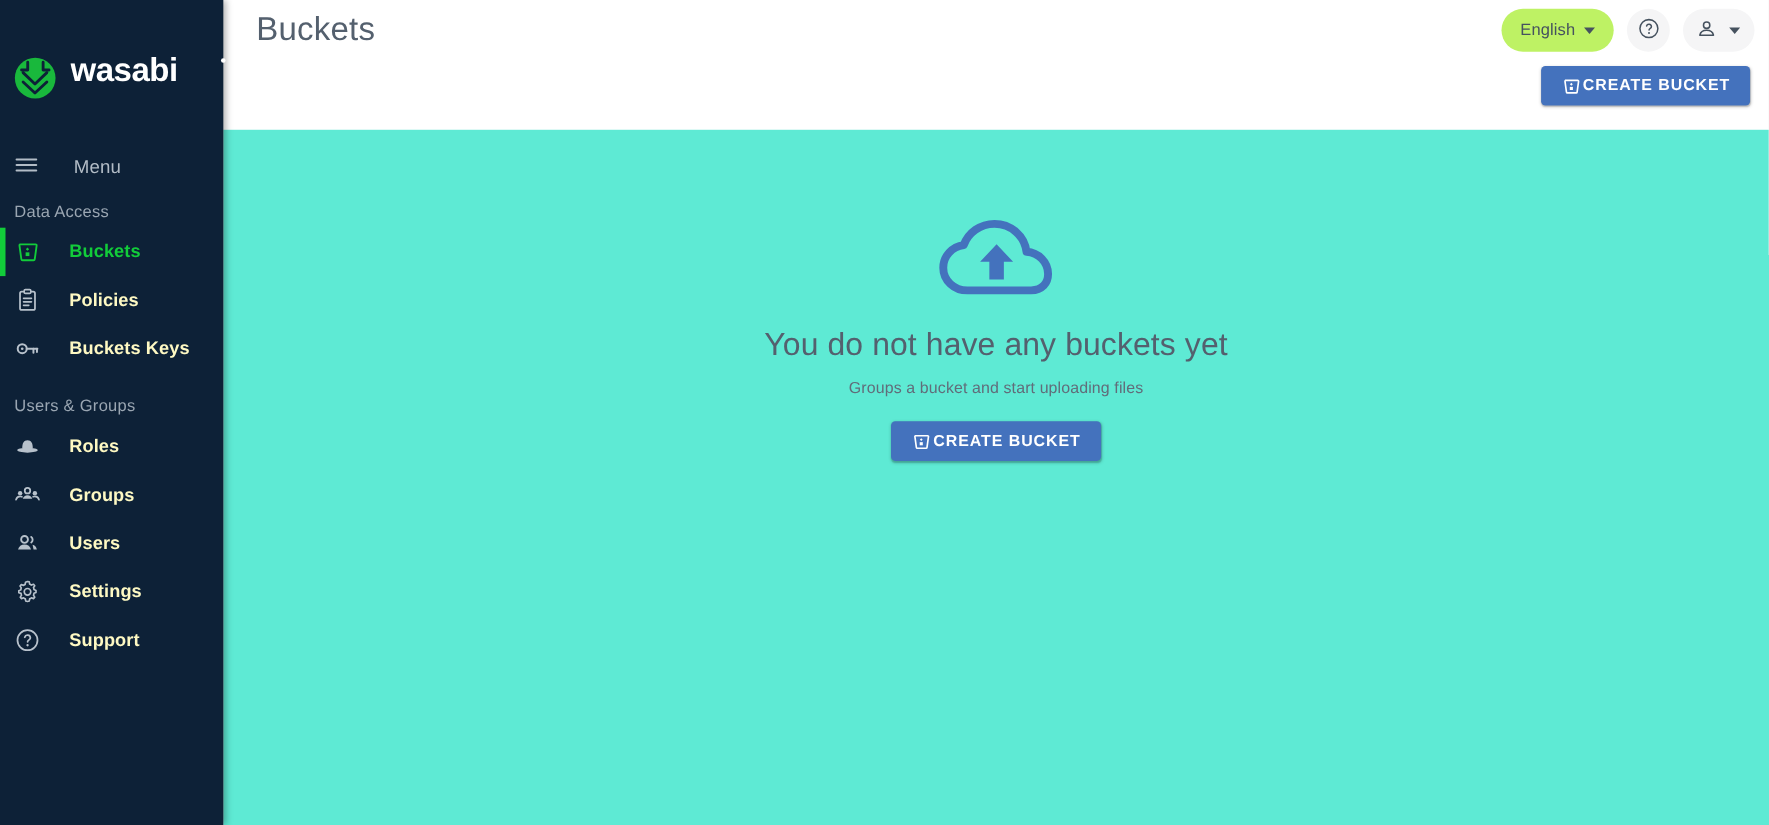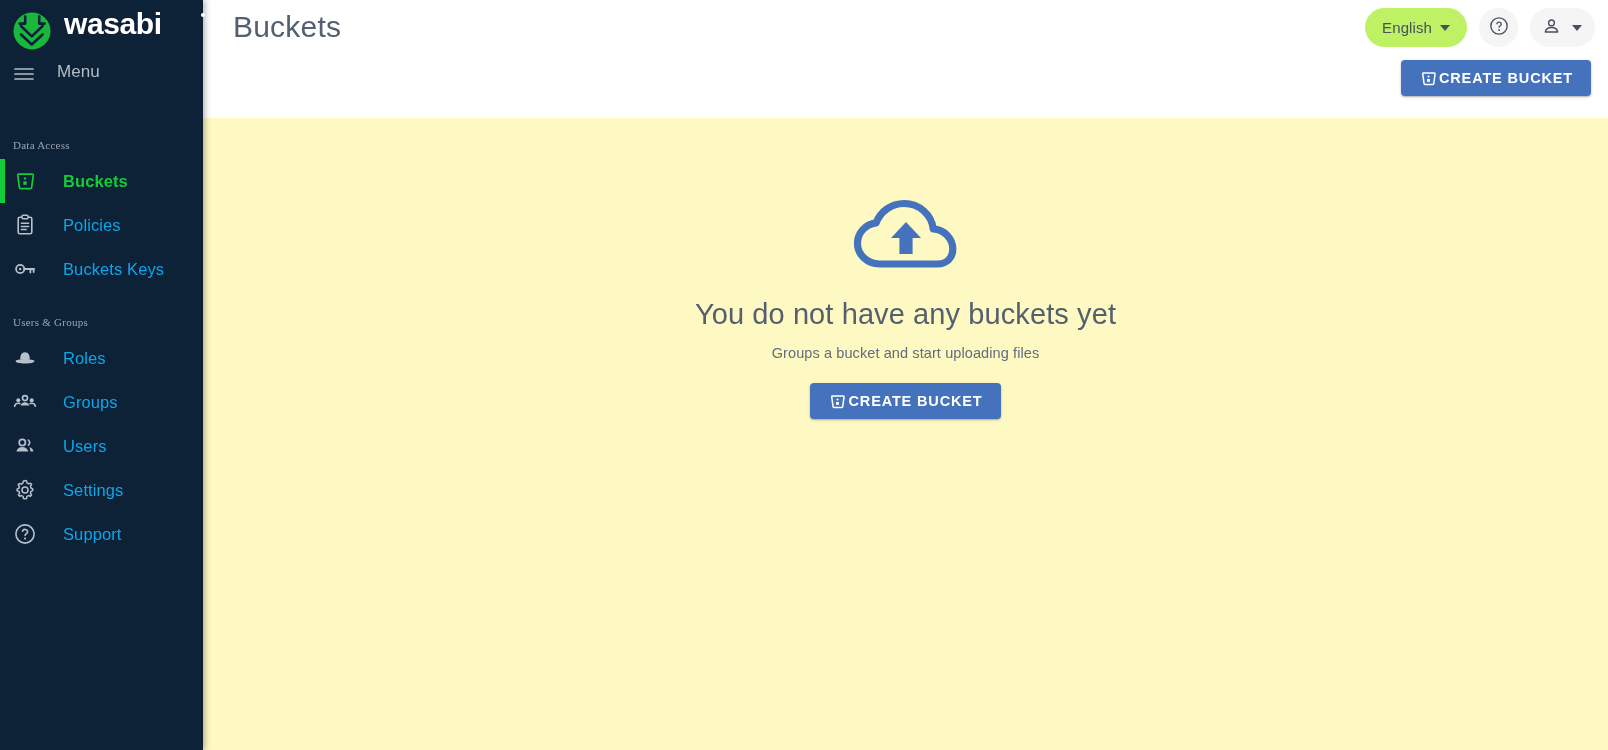--- a/index.html
+++ b/index.html
@@ -23,57 +23,56 @@
     height: 750px;
     background: #0d2137;
     flex: 0 0 203px;
     position: relative;
     z-index: 30;
     box-shadow: 2px 0 6px rgba(0,0,0,0.30);
   }
   .brand {
     height: 62px;
     display: flex;
-    align-items: center;
     padding-left: 9px;
     gap: 9px;
+    margin-top: 48px;
   }
   .brand-logo { width: 46px; height: 46px; flex: 0 0 46px; }
   .brand-word {
     display: flex;
     align-items: flex-start;
     height: 46px;
   }
   .brand-word svg { display: block; }
 
   .menu-row {
     height: 52px;
     display: flex;
-    align-items: flex-start;
+    align-items: flex-end;
     padding-left: 12px;
-    gap: 21px;
+    gap: 31px;
     cursor: pointer;
   }
   .hamburger { width: 24px; height: 24px; display: block; }
   .menu-label {
     color: #b2bcc6;
     font-size: 17px;
     font-weight: 400;
     letter-spacing: .1px;
   }
 
   .section-label {
     color: #9aa6b2;
-    font-size: 11px;
+    font-size: 15px;
     letter-spacing: .25px;
     padding: 0 0 0 13px;
     height: 29px;
     display: flex;
     align-items: center;
-    font-family: Liberation Serif, serif;
   }
   .sec-data   { margin-top: 16px; }
   .sec-users  { margin-top: 16px; }
   .sec-acct   { margin-top: 16px; }
 
   .nav-item {
     position: relative;
     height: 44px;
     display: flex;
     align-items: center;
@@ -85,23 +84,23 @@
   .nav-item .nav-ico {
     width: 24px;
     height: 24px;
     flex: 0 0 24px;
     display: flex;
     align-items: center;
     justify-content: center;
   }
   .nav-item .nav-ico svg { display: block; }
   .nav-label {
-    color: #0ea5e9;
+    color: #fef9c3;
     font-size: 16.5px;
-    font-weight: 400;
+    font-weight: 700;
     letter-spacing: .1px;
     white-space: nowrap;
   }
   .nav-item.active .nav-label {
     color: #12cc3a;
     font-weight: 700;
   }
   .nav-item.active::before {
     content: "";
     position: absolute;
@@ -208,21 +207,21 @@
   .btn-primary .bico { width: 19px; height: 19px; display:block; flex:0 0 19px;}
   .topbar-cta {
     position: absolute;
     right: 17px;
     top: 60px;
   }
 
   
   .content {
     flex: 1 1 auto;
-    background: #fef9c3;
+    background: #5eead4;
     position: relative;
   }
   .empty {
     position: absolute;
     left: 0; right: 0;
     top: 76px;
     display: flex;
     flex-direction: column;
     align-items: center;
   }

